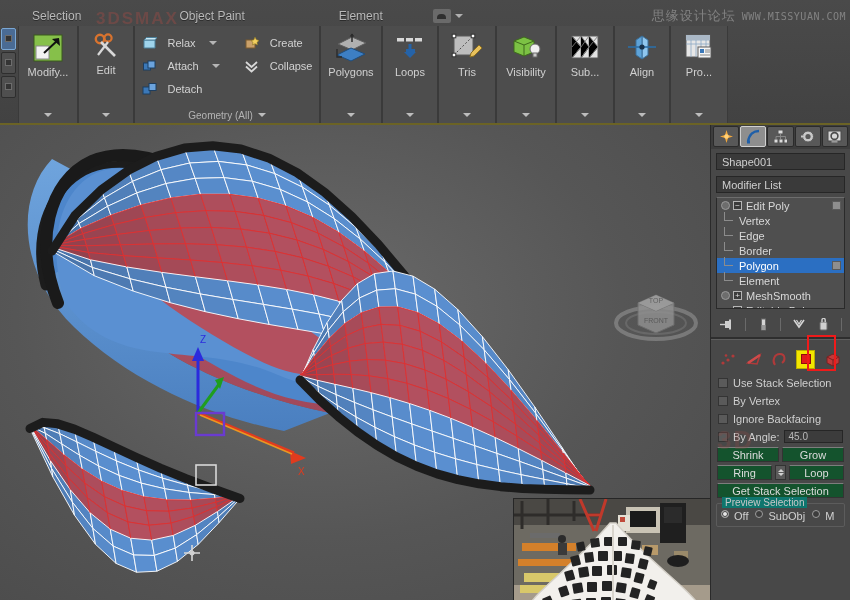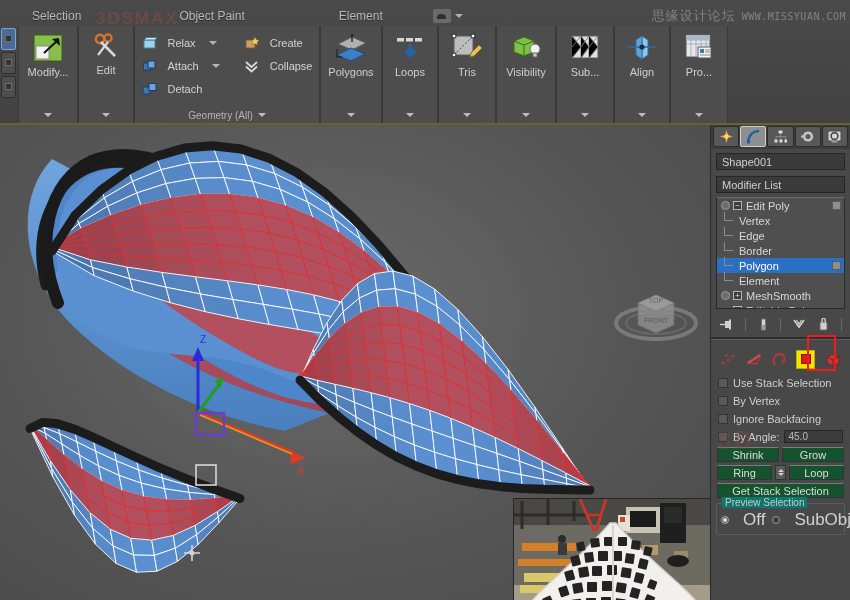--- a/index.html
+++ b/index.html
@@ -166,21 +166,21 @@
           font-size:11px; color:#dcdcdc; }
   .spin { width:11px; height:15px; background:#5b5b5b; border:1px solid #333;
           display:flex; flex-direction:column; align-items:center; justify-content:center; gap:1px; flex:none;}
   .spin .up{width:0;height:0;border-left:3px solid transparent;border-right:3px solid transparent;border-bottom:3px solid #d2d2d2;}
   .spin .dn{width:0;height:0;border-left:3px solid transparent;border-right:3px solid transparent;border-top:3px solid #d2d2d2;}
 
   .grp { margin:5px 5px 0 5px; border:1px solid #5c5c5c; border-radius:2px;
          padding:6px 4px 4px 4px; position:relative; }
   .grp > .gtitle { position:absolute; left:5px; top:-7px; background:#0f766e;
                    padding:0 3px; font-size:10px; color:#c8c8c8; }
-  .radio-row { display:flex; align-items:center; gap:14px; font-size:17px; color:#d0d0d0; }
+  .radio-row { display:flex; align-items:flex-start; gap:5px; font-size:11px; color:#d0d0d0; }
   .rad { width:8px;height:8px;border-radius:50%;border:1px solid #9d9d9d;background:#3d3d3d;flex:none;}
   .rad.on { background:#e6e6e6; box-shadow: inset 0 0 0 1px #3d3d3d, inset 0 0 0 3px #e6e6e6; }
 
   #statusbar {
     position:absolute; left:710px; top:581px; width:140px; height:19px;
     background:#4a4a4a; border-top:1px solid #2c2c2c;
     display:flex; align-items:center; justify-content:center;
     font-size:10px; color:#d0d0d0; overflow:hidden; white-space:nowrap;
   }
   

